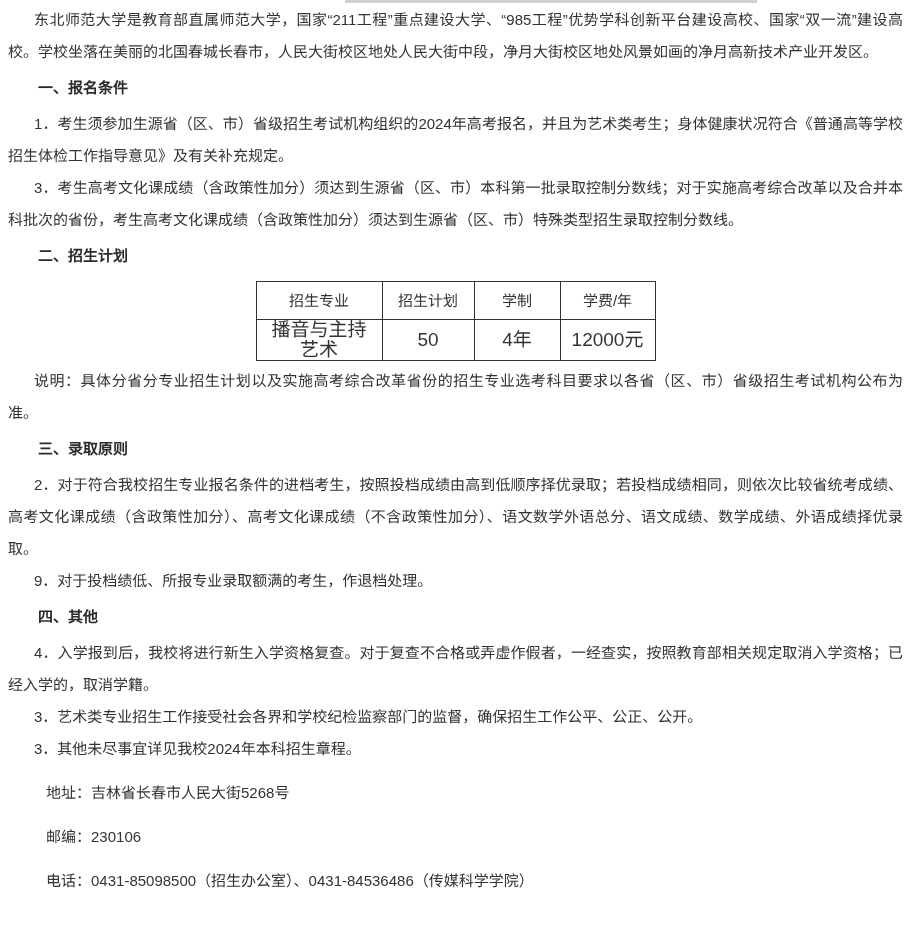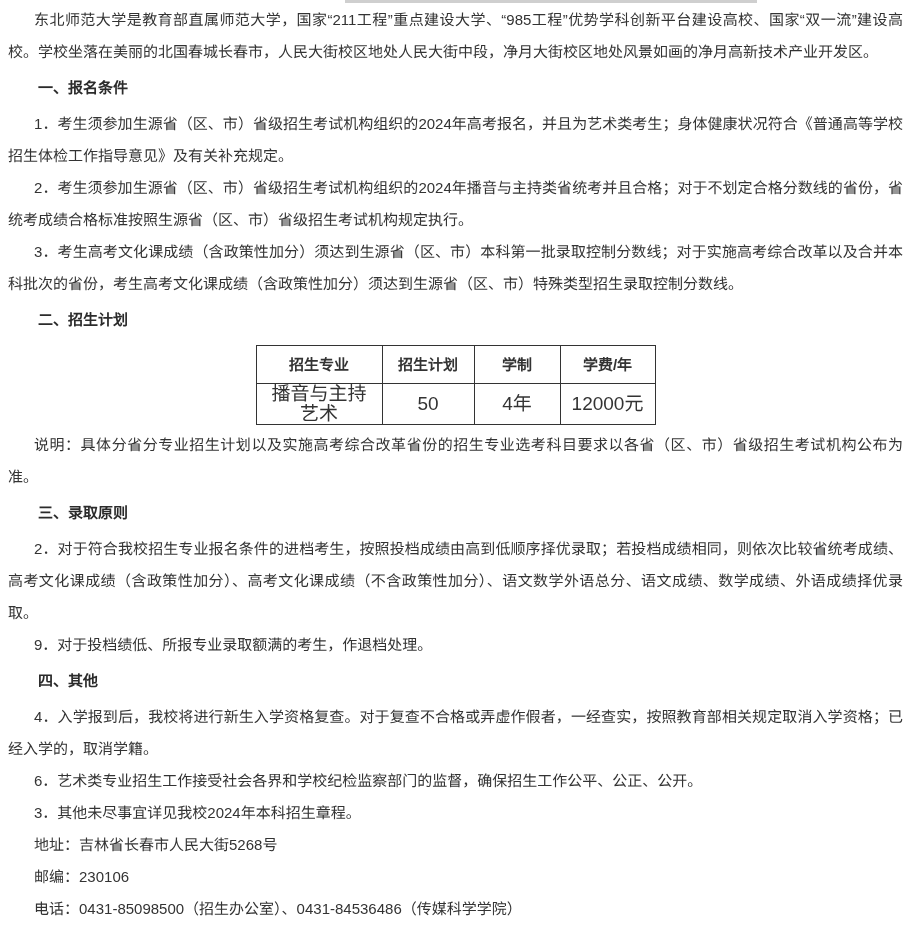--- a/index.html
+++ b/index.html
@@ -26,40 +26,39 @@
   .table-wrap{display:flex;justify-content:center;padding:5px 0 4px 0;}
   table.plan-table{border-collapse:collapse;table-layout:fixed;}
   table.plan-table th, table.plan-table td{
     border:1px solid #333333;
     text-align:center;
     vertical-align:middle;
     padding:0 6px;
     box-sizing:border-box;
     line-height:20px;
   }
-  table.plan-table th{height:38px;font-weight:bold;font-size:15px;text-align:center;}
+  table.plan-table th{height:38px;font-weight:normal;font-size:15px;text-align:center;}
   table.plan-table td{height:41px;font-weight:normal;font-size:19px;}
   .col-major{width:126px;}
   .col-plan{width:92px;}
   .col-years{width:86px;}
   .col-fee{width:95px;}
-  .contact-line{margin:0;text-indent:26px;}
+  .contact-line{margin:12px;text-indent:26px;}
 </style>
 </head>
 <body>
 
 <div class="page">
 
   <div class="top-fragment"></div>
 
   <p class="para">东北师范大学是教育部直属师范大学，国家“211工程”重点建设大学、“985工程”优势学科创新平台建设高校、国家“双一流”建设高校。学校坐落在美丽的北国春城长春市，人民大街校区地处人民大街中段，净月大街校区地处风景如画的净月高新技术产业开发区。</p>
 
   <p class="heading">一、报名条件</p>
   <p class="para">1．考生须参加生源省（区、市）省级招生考试机构组织的2024年高考报名，并且为艺术类考生；身体健康状况符合《普通高等学校招生体检工作指导意见》及有关补充规定。</p>
-  <p class="para">2．考生须参加生源省（区、市）省级招生考试机构组织的2024年播音与主持类省统考并且合格；对于不划定合格分数线的省份，省统考成绩合格标准按照生源省（区、市）省级招生考试机构规定执行。</p>
   <p class="para">3．考生高考文化课成绩（含政策性加分）须达到生源省（区、市）本科第一批录取控制分数线；对于实施高考综合改革以及合并本科批次的省份，考生高考文化课成绩（含政策性加分）须达到生源省（区、市）特殊类型招生录取控制分数线。</p>
 
   <p class="heading">二、招生计划</p>
 
   <div class="table-wrap">
     <table class="plan-table">
       <thead>
         <tr>
           <th class="col-major">招生专业</th>
           <th class="col-plan">招生计划</th>
@@ -79,20 +78,20 @@
   </div>
 
   <p class="para">说明：具体分省分专业招生计划以及实施高考综合改革省份的招生专业选考科目要求以各省（区、市）省级招生考试机构公布为准。</p>
 
   <p class="heading">三、录取原则</p>
   <p class="para">2．对于符合我校招生专业报名条件的进档考生，按照投档成绩由高到低顺序择优录取；若投档成绩相同，则依次比较省统考成绩、高考文化课成绩（含政策性加分）、高考文化课成绩（不含政策性加分）、语文数学外语总分、语文成绩、数学成绩、外语成绩择优录取。</p>
   <p class="para">9．对于投档绩低、所报专业录取额满的考生，作退档处理。</p>
 
   <p class="heading">四、其他</p>
   <p class="para">4．入学报到后，我校将进行新生入学资格复查。对于复查不合格或弄虚作假者，一经查实，按照教育部相关规定取消入学资格；已经入学的，取消学籍。</p>
-  <p class="para">6．艺术类专业招生工作接受社会各界和学校纪检监察部门的监督，确保招生工作公平、公正、公开。</p>
+  <p class="para">3．艺术类专业招生工作接受社会各界和学校纪检监察部门的监督，确保招生工作公平、公正、公开。</p>
   <p class="para">3．其他未尽事宜详见我校2024年本科招生章程。</p>
 
   <p class="contact-line"><span>地址：</span><span>吉林省长春市人民大街5268号</span></p>
   <p class="contact-line"><span>邮编：</span><span>230106</span></p>
   <p class="contact-line"><span>电话：</span><span>0431-85098500（招生办公室）、0431-84536486（传媒科学学院）</span></p>
 
 </div>
 
 </body></html>

